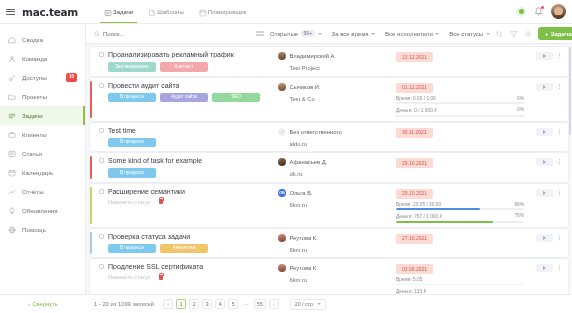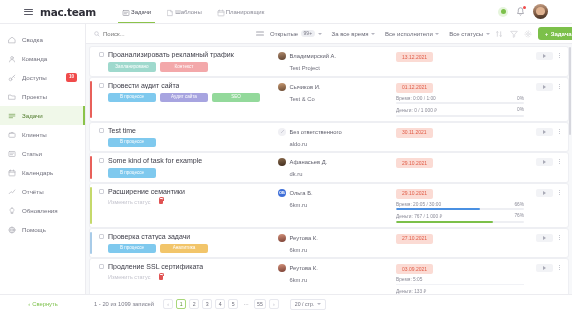--- a/index.html
+++ b/index.html
@@ -9,21 +9,21 @@
     font-size: 6.5px;
     color: #4a4a55;
     background: #ffffff;
   }
   .app { width: 572px; height: 313px; display: flex; flex-direction: column; position: relative; }
 
   
   .topbar {
     height: 24px; flex: 0 0 24px; background: #ffffff;
     border-bottom: 1px solid #ececf0;
-    display: flex; align-items: center; padding: 0 24px; position: relative;
+    display: flex; align-items: center; padding: 0 6px; position: relative;
   }
   .hamburger { width: 9px; display: flex; flex-direction: column; gap: 1.5px; margin-right: 7px; cursor: pointer; }
   .hamburger i { display: block; height: 1px; background: #5b5b66; border-radius: 1px; }
   .logo { font-size: 10.5px; font-weight: 700; letter-spacing: -0.3px; color: #2f2f38; font-family: "DejaVu Sans", sans-serif; }
   .topnav { display: flex; align-items: center; gap: 15px; margin-left: 26px; height: 100%; }
   .topnav-item { display: flex; align-items: center; gap: 3px; height: 100%; position: relative; color: #8a8a96; font-size: 6px; cursor: pointer; }
   .topnav-item.active { color: #4b4b57; }
   .topnav-item.active::after { content: ""; position: absolute; left: -4px; right: -4px; bottom: 0; height: 1.5px; background: #8bc34a; }
   .topnav-ico { width: 6px; height: 6px; display: inline-block; opacity: .7; }
   .topright { margin-left: auto; display: flex; align-items: center; gap: 8px; }

